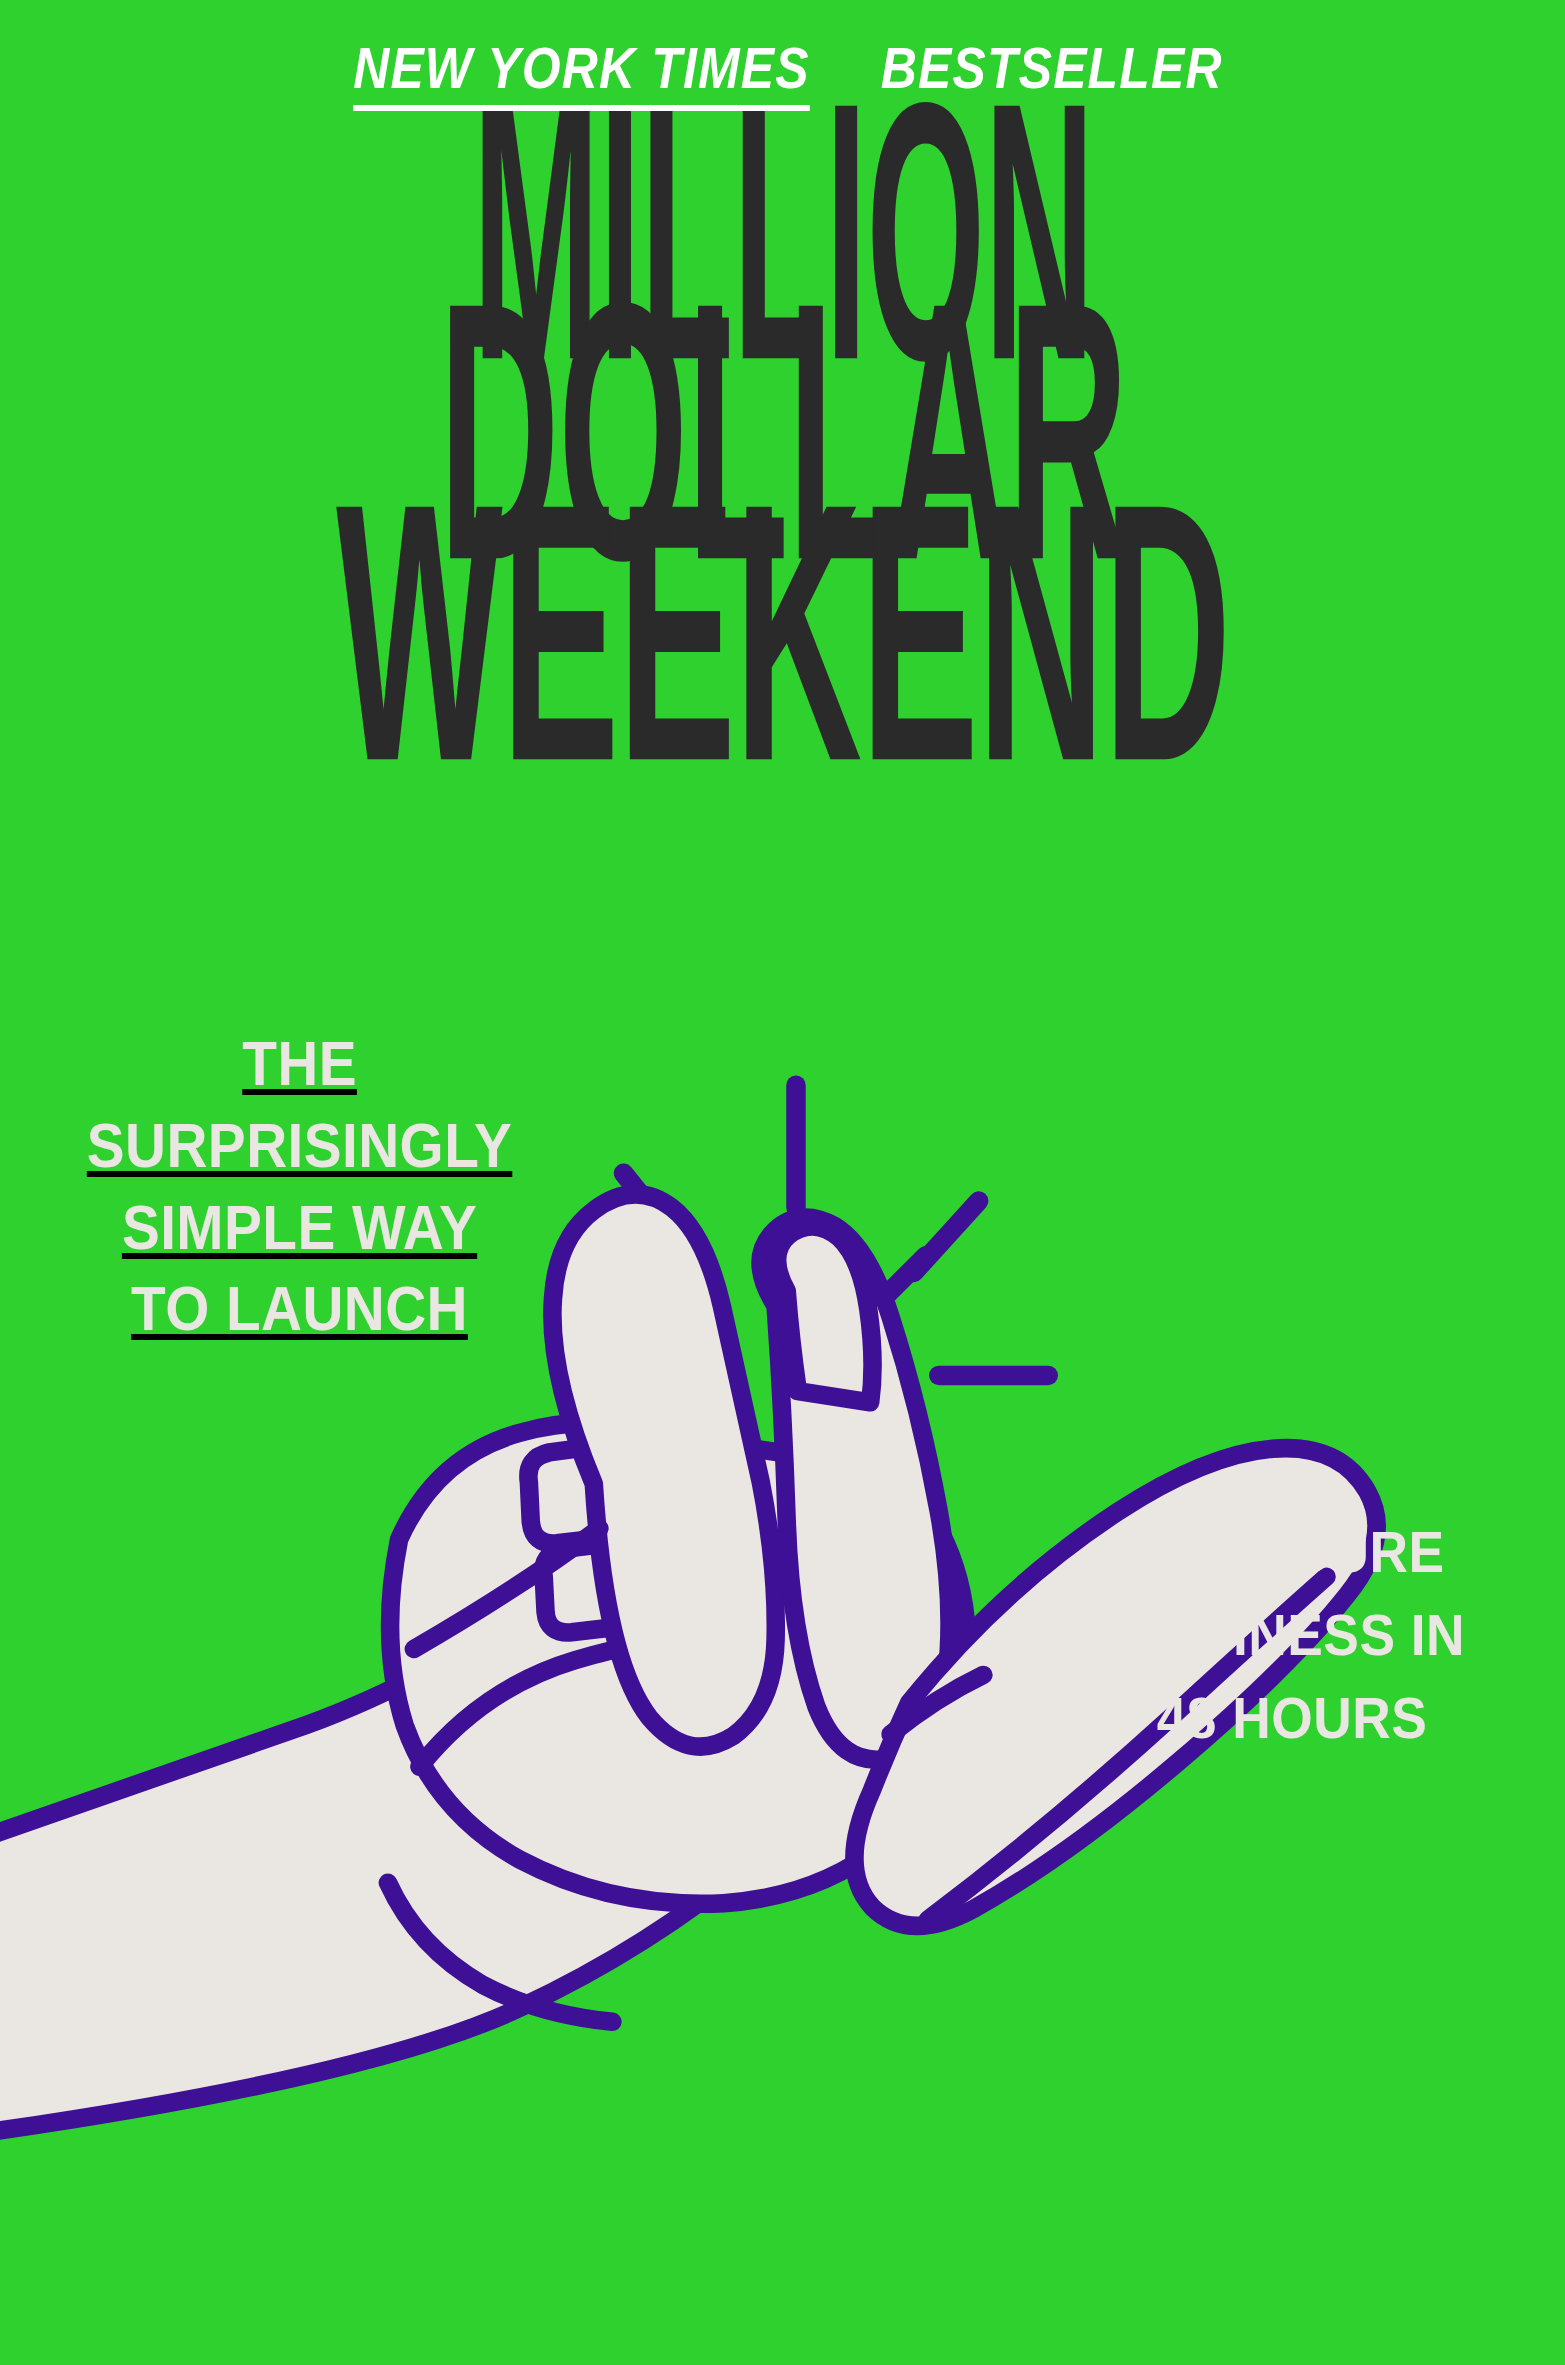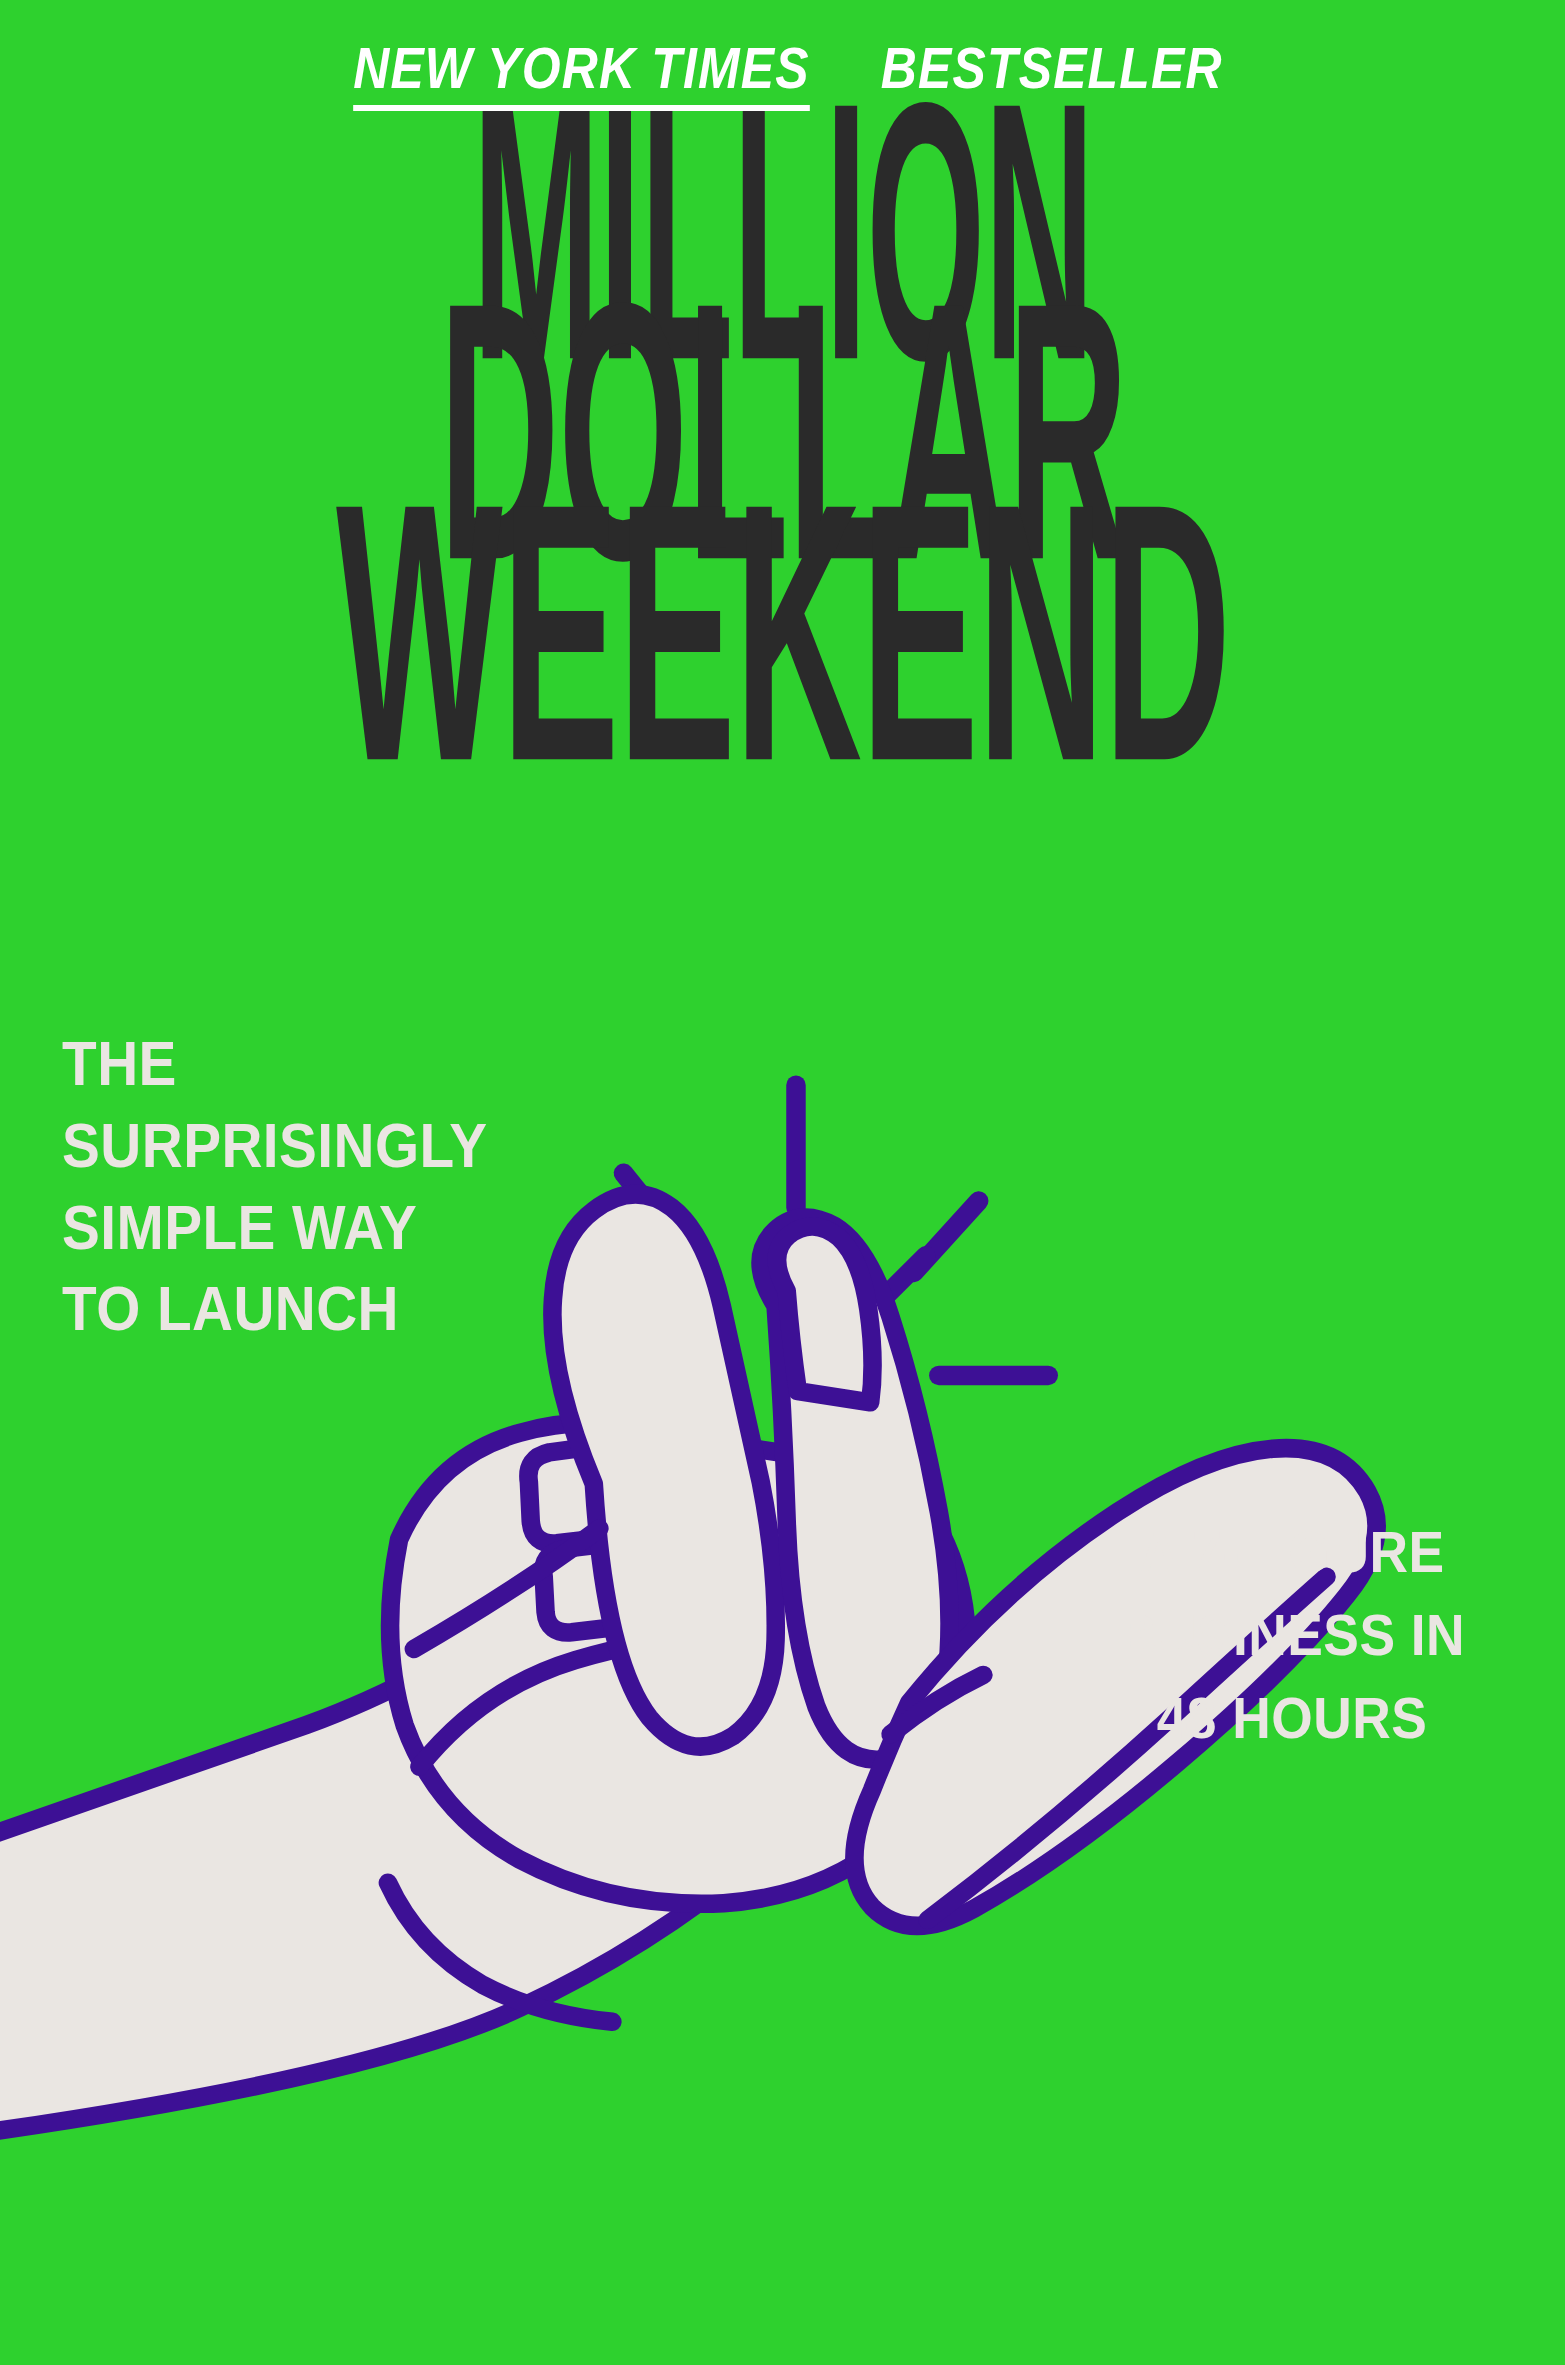--- a/index.html
+++ b/index.html
@@ -58,25 +58,26 @@
     white-space:nowrap;
     font-family:"Liberation Sans","DejaVu Sans",sans-serif;
   }
   .title-line.l1{ font-size:278px; transform:scaleX(0.55) scaleY(1.32); transform-origin:center top; margin-bottom:-22px;}
   .title-line.l2{ font-size:278px; transform:scaleX(0.60) scaleY(1.32); transform-origin:center top; margin-bottom:-22px;}
   .title-line.l3{ font-size:278px; transform:scaleX(0.635) scaleY(1.32); transform-origin:center top;}
 
   
   .sub-left{
     position:absolute;
-    left:12px;
+    left:24px;
     top:1030px;
     width:501px;
-    text-align:left;
+    text-align:center;
     z-index:7;
+    text-decoration:underline;
   }
   .sub-left .sl{
     display:block;
     color:#EAE6E2;
     font-weight:900;
     line-height:1.06;
     letter-spacing:0.5px;
     white-space:nowrap;
     transform:scaleX(0.90);
     transform-origin:right center;

